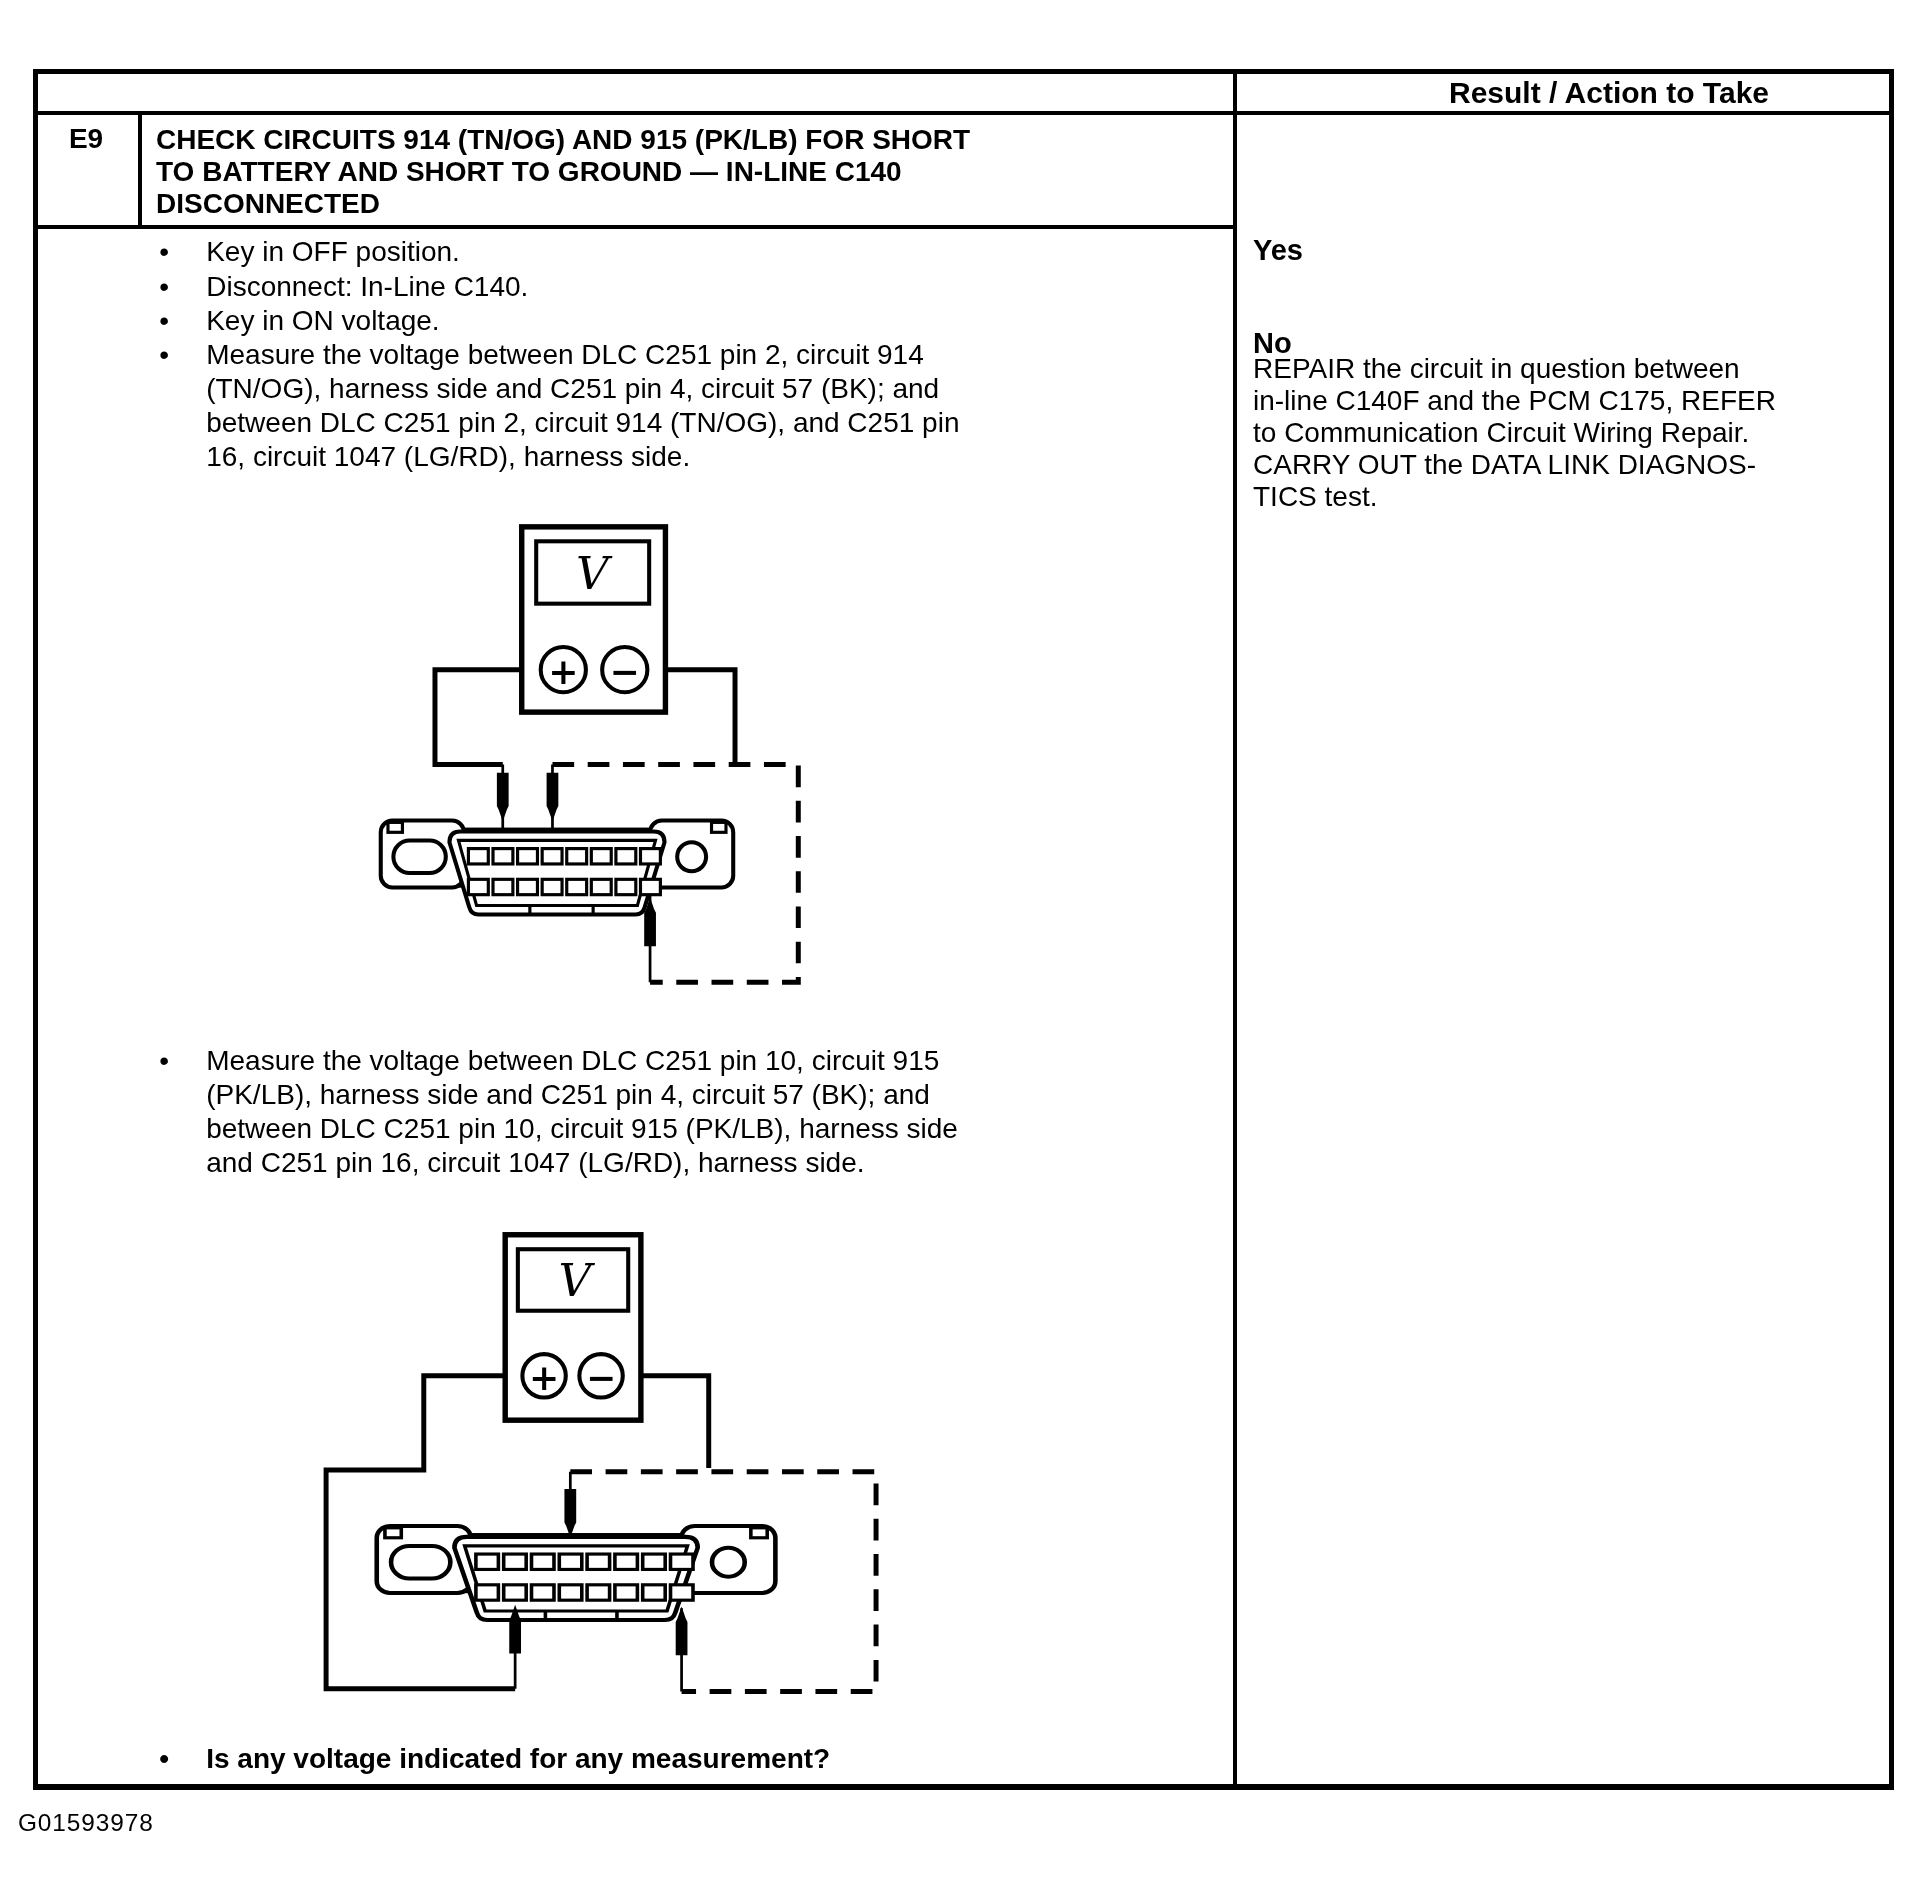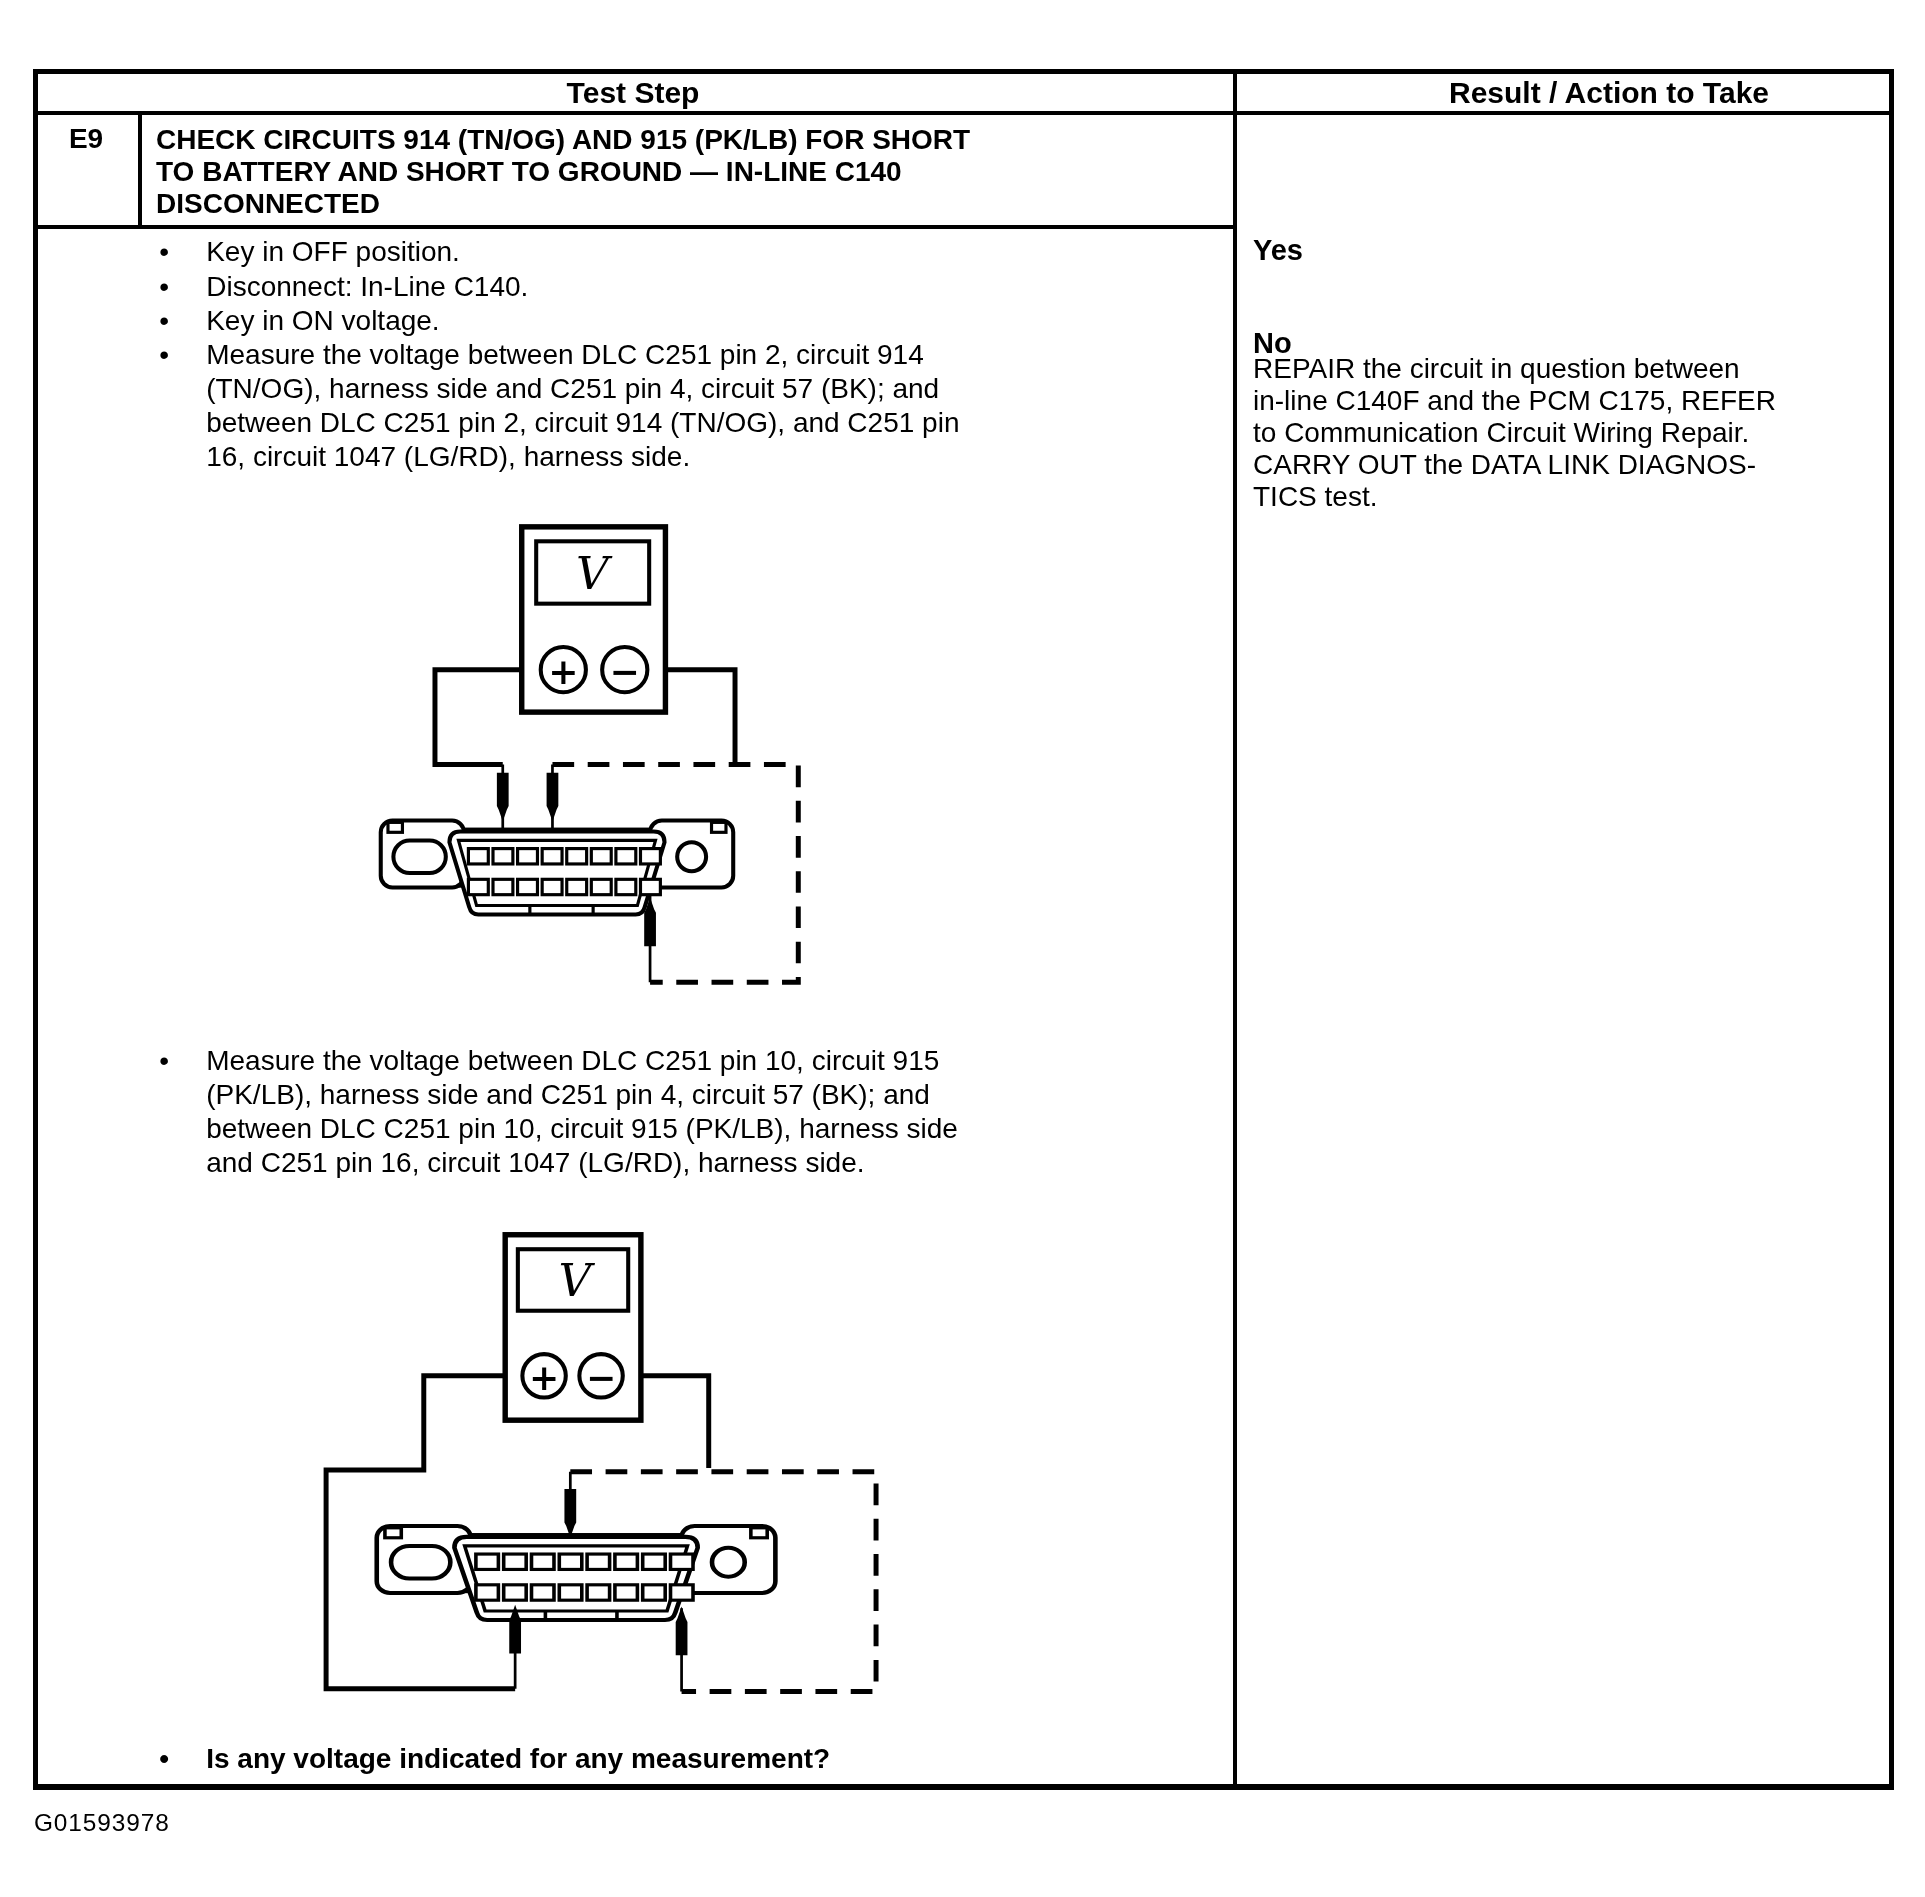--- a/index.html
+++ b/index.html
@@ -28,21 +28,20 @@
 
   <div class="line" style="left:33px;top:69px;width:1861px;height:5.4px;"></div>
   <div class="line" style="left:33px;top:1784px;width:1861px;height:6.3px;"></div>
   <div class="line" style="left:33px;top:69px;width:4.5px;height:1721px;"></div>
   <div class="line" style="left:1889px;top:69px;width:4.5px;height:1721px;"></div>
   <div class="line" style="left:33px;top:111px;width:1861px;height:3.6px;"></div>
   <div class="line" style="left:33px;top:225px;width:1204px;height:3.6px;"></div>
   <div class="line" style="left:1233px;top:69px;width:3.6px;height:1721px;"></div>
   <div class="line" style="left:138px;top:111px;width:3.6px;height:118px;"></div>
 
-  <div class="abs hdr" style="left:33px;top:76px;width:1200px;">Test Step</div>
   <div class="abs hdr" style="left:1237px;top:76px;width:744px;">Result / Action to Take</div>
 
   <div class="abs stepid" style="left:33px;top:123px;width:106px;">E9</div>
   <div class="abs title" style="left:156px;top:124px;width:1067px;">CHECK CIRCUITS 914 (TN/OG) AND 915 (PK/LB) FOR SHORT
 TO BATTERY AND SHORT TO GROUND — IN-LINE C140
 DISCONNECTED</div>
 
   <div class="bullet-row" style="left:152px;top:235px;width:1067px;">
     <span class="dot">•</span>
     <span class="btxt body-text">Key in OFF position.</span>
@@ -153,15 +152,15 @@
     </g>
     <text x="635" y="1416" font-size="50" font-style="italic" text-anchor="middle" dominant-baseline="central">V</text>
     <text x="601" y="1523" font-size="40" font-weight="bold" font-family="Liberation Sans, sans-serif" text-anchor="middle" dominant-baseline="central">+</text>
     <text x="664" y="1523" font-size="40" font-weight="bold" font-family="Liberation Sans, sans-serif" text-anchor="middle" dominant-baseline="central">−</text>
     <use href="#dlc" transform="translate(416,1685) scale(1.13,1)"></use>
     <use href="#probe" transform="translate(630,1700)"></use>
     <use href="#probe" transform="translate(569,1774) rotate(180)"></use>
     <use href="#probe" transform="translate(753,1776) rotate(180)"></use>
   </svg>
 
-  <div class="abs footer" style="left:34px;top:1809px;">G01593978</div>
+  <div class="abs footer" style="left:18px;top:1809px;">G01593978</div>
 </div>
 
 
 </body></html>

